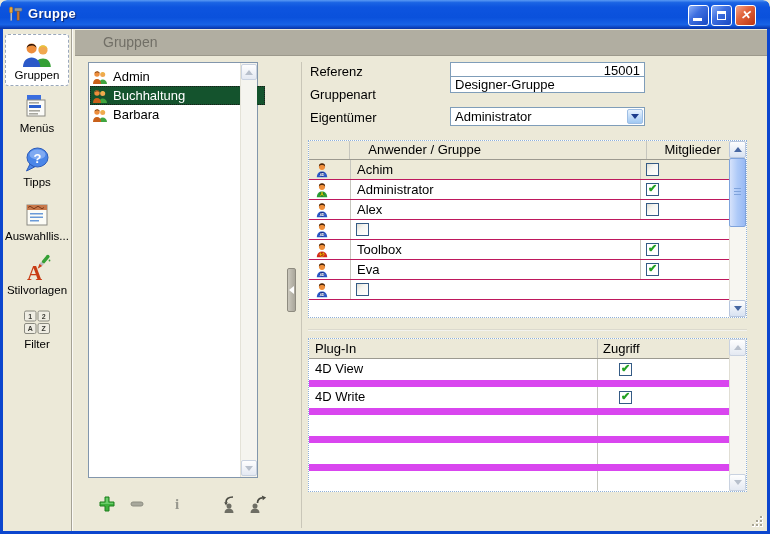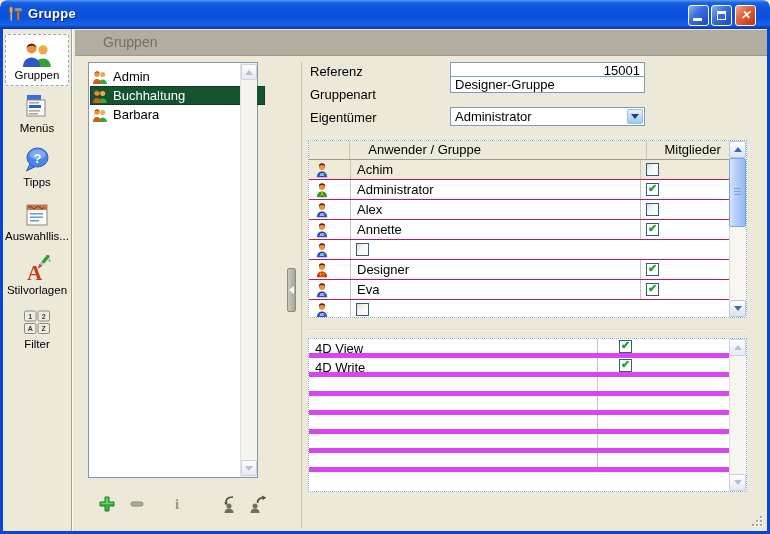--- a/index.html
+++ b/index.html
@@ -87,21 +87,21 @@
   .m-thumb{position:absolute;left:-1px;top:17px;width:17px;height:69px;border:1px solid #7FA3DC;border-radius:2px;
     background:linear-gradient(90deg,#D6E2FB 0%,#AECAF8 50%,#98B9F4 100%);}
   .m-thumb::after{content:"";position:absolute;left:4px;top:29px;width:7px;height:9px;
     background:repeating-linear-gradient(180deg,#7FA3DC 0 1px,transparent 1px 3px);}
   .tbl-div{position:absolute;left:308px;top:329px;width:439px;height:2px;background:linear-gradient(180deg,#CFCCBD,#fff);}
   
   .ptable{position:absolute;left:308px;top:338px;width:439px;height:154px;background:#fff;border:1px dotted #8FB0D8;overflow:hidden;}
   .p-head{display:flex;height:20px;background:#ECE9D8;border-bottom:1px solid #9C9A90;}
   .p-h0{width:289px;padding-left:6px;line-height:19px;border-right:1px solid #C6C6BE;}
   .p-h1{width:131px;padding-left:5px;line-height:19px;}
-  .p-row{display:flex;height:19px;border-bottom:5px solid #d946ef;gap:16px;}
+  .p-row{display:flex;height:28px;border-bottom:7px solid #d946ef;gap:16px;}
   .p-c0{width:289px;padding-left:6px;line-height:20px;border-right:1px solid #C6C6BE;white-space:nowrap;}
   .p-c1{width:131px;display:flex;align-items:center;padding-left:5px;}
   .p-sb{position:absolute;right:0;top:0;width:17px;height:100%;background:#F6F5F0;border-left:1px solid #E0DED4;}
   .p-sb .sbtn{width:17px;height:17px;left:-1px;}
   .p-sb .sbtn.up{top:0}.p-sb .sbtn.down{bottom:0}
   
   .cb{position:relative;display:inline-block;width:13px;height:13px;border:1px solid #355B85;
     background:linear-gradient(135deg,#DEDDD4 0%,#F6F6F2 40%,#FFF 100%);}
   .cb.on{background:#fff;}
   .cb.on::after{content:"✔";position:absolute;left:1px;top:-2px;font-size:11px;font-weight:bold;color:#23A123;}
@@ -406,54 +406,37 @@
             <span data-name="user-blue-icon">
               <svg width="16" height="16" viewBox="0 0 16 16">
                 <path d="M2.8 15.2c.1-3.8 2.3-5.8 5.2-5.8s5.1 2 5.2 5.8z" fill="#2B59C8"></path>
                 <circle cx="8" cy="4.8" r="3.1" fill="#EE8E3C"></circle>
                 <path d="M4.9 4.4a3.1 3.1 0 0 1 6.2 0c-1.1-1-1.7-1.3-3.1-1.3s-2 .3-3.1 1.3z" fill="#50280A"></path>
                 <circle cx="8" cy="12.3" r="2.4" fill="#142E7E"></circle>
                 <text x="8" y="14.1" font-size="3.6" font-weight="bold" text-anchor="middle" fill="#FFFFFF">4D</text>
               </svg>
             </span>
           </div>
-          <div class="m-c1" data-name="member-name">Annette</div>
-          <div class="m-c2" data-name="member-checkbox-cell">
-            <span class="cb on" data-name="member-checkbox"></span>
-          </div>
-        </div>
-        <div class="m-row" data-name="member-row">
-          <div class="m-c0" data-name="member-icon-cell">
-            <span data-name="user-blue-icon">
-              <svg width="16" height="16" viewBox="0 0 16 16">
-                <path d="M2.8 15.2c.1-3.8 2.3-5.8 5.2-5.8s5.1 2 5.2 5.8z" fill="#2B59C8"></path>
-                <circle cx="8" cy="4.8" r="3.1" fill="#EE8E3C"></circle>
-                <path d="M4.9 4.4a3.1 3.1 0 0 1 6.2 0c-1.1-1-1.7-1.3-3.1-1.3s-2 .3-3.1 1.3z" fill="#50280A"></path>
-                <circle cx="8" cy="12.3" r="2.4" fill="#142E7E"></circle>
-                <text x="8" y="14.1" font-size="3.6" font-weight="bold" text-anchor="middle" fill="#FFFFFF">4D</text>
-              </svg>
-            </span>
-          </div>
           <div class="m-c2" data-name="member-checkbox-cell">
             <span class="cb" data-name="member-checkbox"></span>
           </div>
         </div>
         <div class="m-row" data-name="member-row">
           <div class="m-c0" data-name="member-icon-cell">
             <span data-name="user-designer-icon">
               <svg width="16" height="16" viewBox="0 0 16 16">
                 <path d="M2.8 15.2c.1-3.8 2.3-5.8 5.2-5.8s5.1 2 5.2 5.8z" fill="#D32C1E"></path>
                 <circle cx="8" cy="4.8" r="3.1" fill="#EE8E3C"></circle>
                 <path d="M4.9 4.4a3.1 3.1 0 0 1 6.2 0c-1.1-1-1.7-1.3-3.1-1.3s-2 .3-3.1 1.3z" fill="#50280A"></path>
                 <circle cx="8" cy="12.3" r="2.4" fill="#E6B400"></circle>
                 <text x="8" y="14.1" font-size="4.8" font-weight="bold" text-anchor="middle" fill="#A01010">S</text>
               </svg>
             </span>
           </div>
-          <div class="m-c1" data-name="member-name">Designer</div>
+          <div class="m-c1" data-name="member-name">Toolbox</div>
           <div class="m-c2" data-name="member-checkbox-cell">
             <span class="cb on" data-name="member-checkbox"></span>
           </div>
         </div>
         <div class="m-row" data-name="member-row">
           <div class="m-c0" data-name="member-icon-cell">
             <span data-name="user-blue-icon">
               <svg width="16" height="16" viewBox="0 0 16 16">
                 <path d="M2.8 15.2c.1-3.8 2.3-5.8 5.2-5.8s5.1 2 5.2 5.8z" fill="#2B59C8"></path>
                 <circle cx="8" cy="4.8" r="3.1" fill="#EE8E3C"></circle>
@@ -492,20 +475,24 @@
       <span class="m-thumb" data-name="scrollbar-thumb"></span>
       <span class="sbtn down blue" data-name="scroll-down-button">
           <i class="arr-dn" data-name="arrow-down-icon"></i>
         </span>
     </div>
   </div>
 
   <div class="tbl-div" data-name="table-divider"></div>
 
   <div class="ptable" data-name="plugins-table">
+    <div class="p-head" data-name="plugins-table-header">
+      <div class="p-h0" data-name="plugin-column-header">Plug-In</div>
+      <div class="p-h1" data-name="access-column-header">Zugriff</div>
+    </div>
     <div data-name="plugins-rows">
         <div class="p-row" data-name="plugin-row">
           <div class="p-c0" data-name="plugin-name">4D View</div>
           <div class="p-c1" data-name="plugin-checkbox-cell">
             <span class="cb on" data-name="plugin-access-checkbox"></span>
           </div>
         </div>
         <div class="p-row" data-name="plugin-row">
           <div class="p-c0" data-name="plugin-name">4D Write</div>
           <div class="p-c1" data-name="plugin-checkbox-cell">

